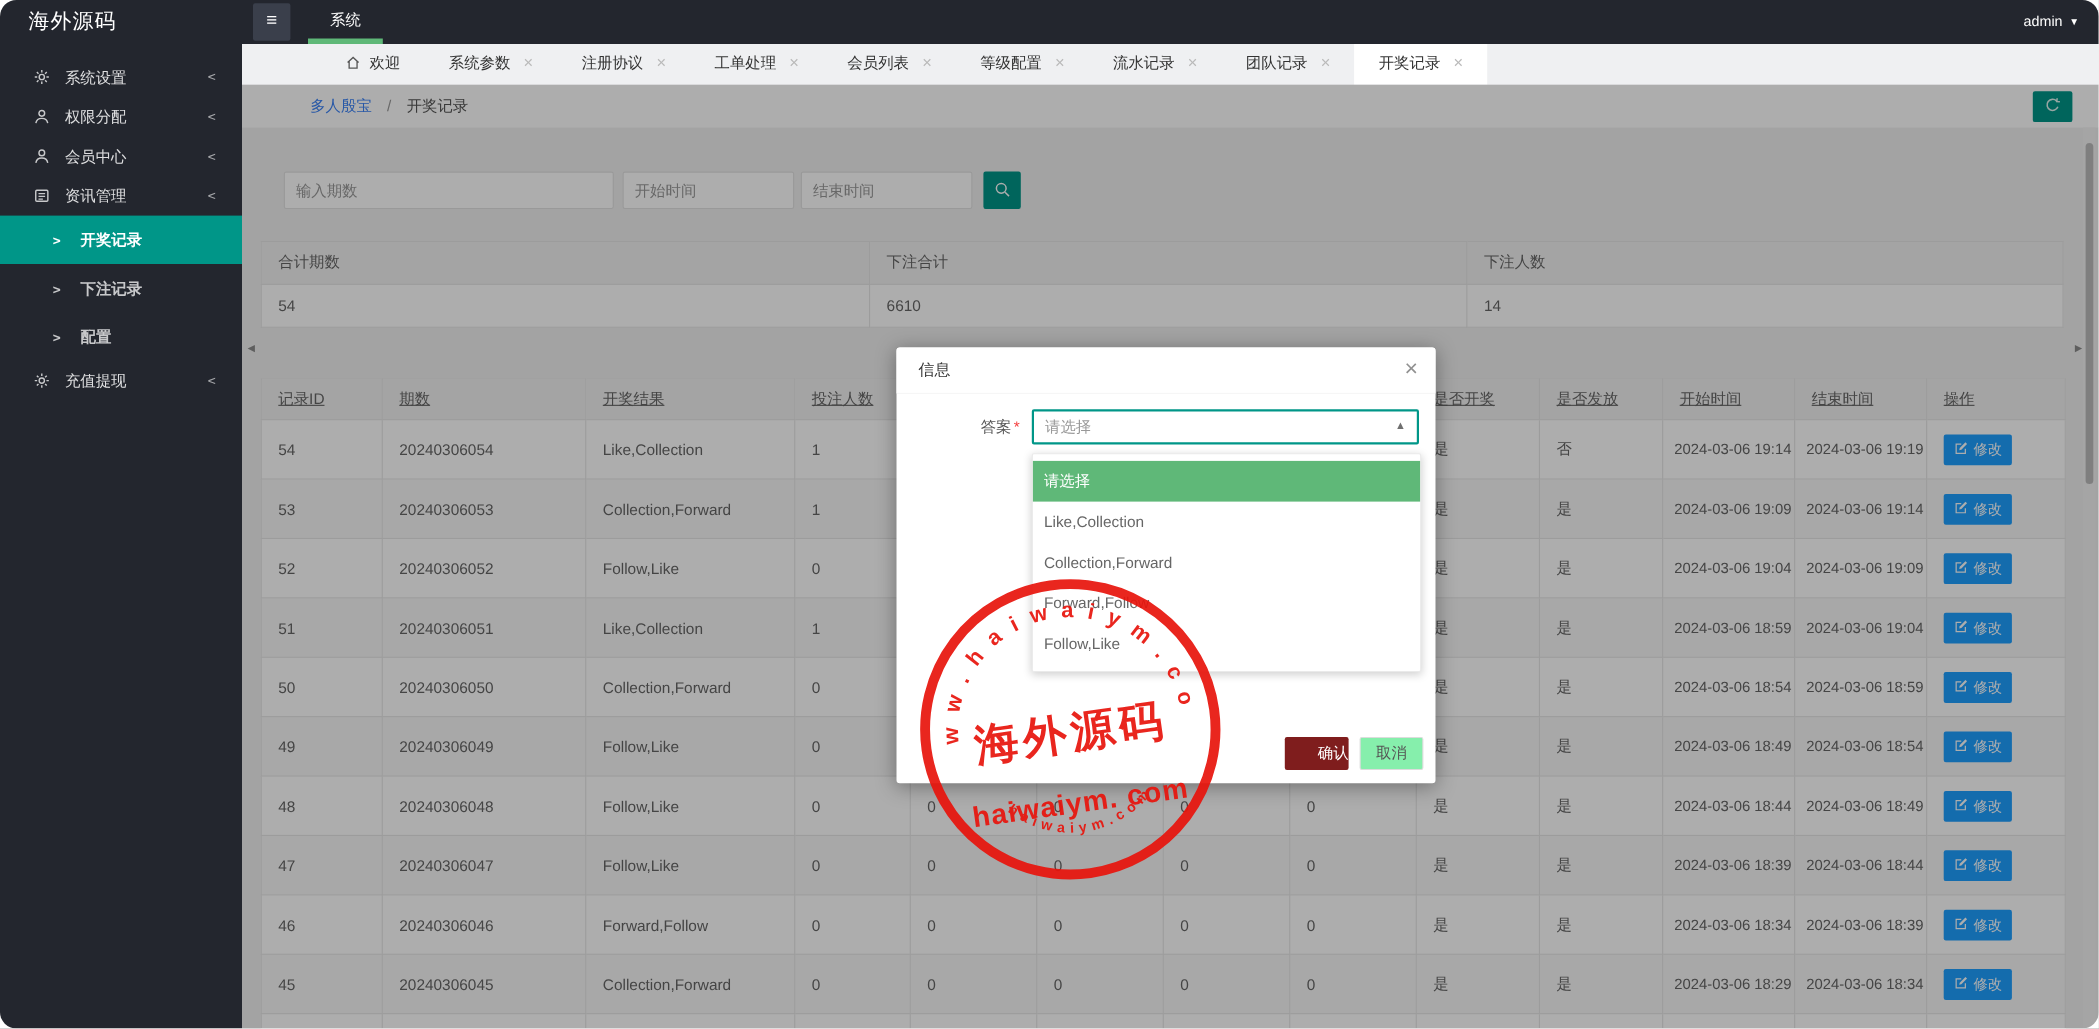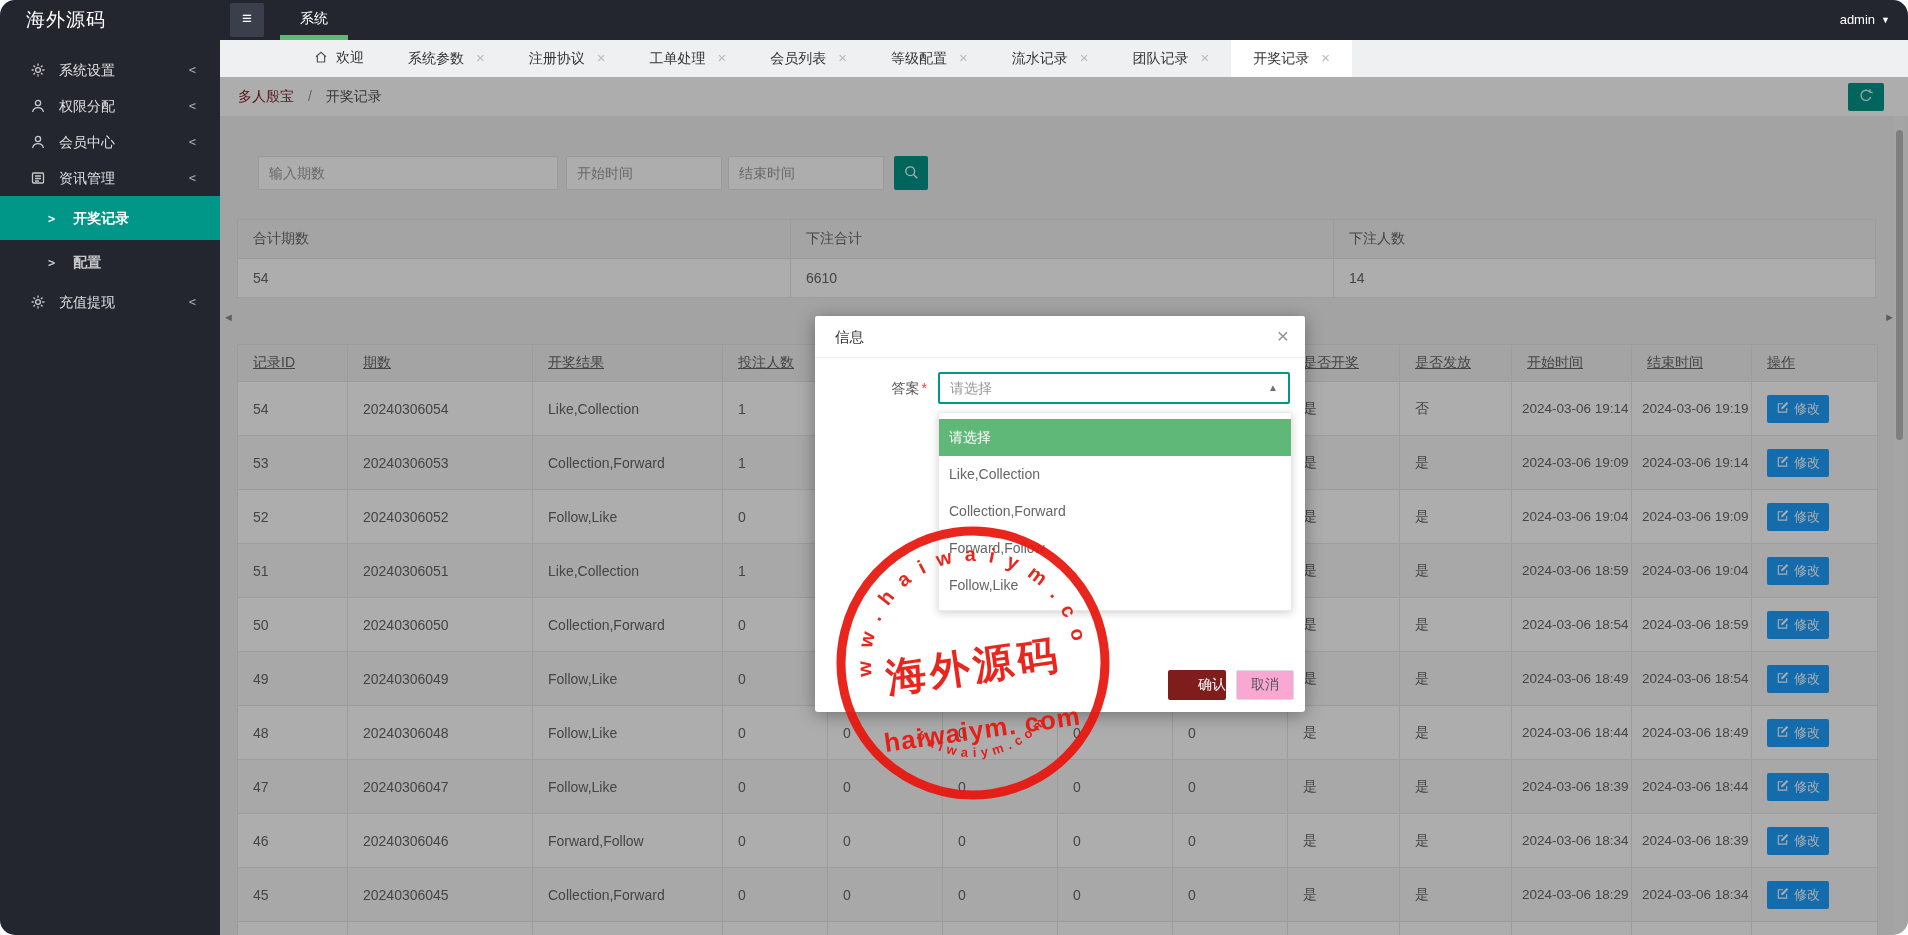--- a/index.html
+++ b/index.html
@@ -32,21 +32,21 @@
   .tab-bar { position:absolute; left:220px; top:38px; width:1688px; height:39px; background:#eff0f2; display:flex; padding-left:72px; z-index:4; }
   .tab { position:relative; height:39px; line-height:39px; padding:0 22px; font-size:14px; color:#333; cursor:pointer; white-space:nowrap; }
   .tab.active { background:#fff; }
   .tab .tab-close { color:#b9b9b9; margin-left:12px; font-size:15px; }
   .tab .tab-home { margin-right:8px; vertical-align:-2px; }
   .tab .tab-home svg { stroke:#555; fill:none; stroke-width:1.2; }
 
   
   .crumb-bar { position:absolute; left:220px; top:77px; width:1688px; height:39px; background:#fff; z-index:1; }
   .crumb { position:absolute; left:18px; top:0; line-height:39px; font-size:14px; }
-  .crumb-parent { color:#7f1d1d; }
+  .crumb-parent { color:#3b82f6;margin-left:44px; }
   .crumb-sep { color:#999; margin:0 10px; }
   .crumb-current { color:#555; }
   .refresh-btn { position:absolute; right:24px; top:6px; width:36px; height:28px; background:#009688; border:none; border-radius:2px; cursor:pointer; }
   .refresh-btn svg { stroke:#dff3ef; fill:none; stroke-width:1.6; margin-top:1px; }
 
   
   .content-bg { position:absolute; left:220px; top:116px; width:1688px; height:819px; background:#f1f1f1; z-index:0; }
 
   .flt-input { position:absolute; height:34px; background:#fff; border:1px solid #e2e2e2; border-radius:2px; padding:0 10px; font-size:14px; color:#666; font-family:inherit; z-index:1; }
   .flt-input::placeholder { color:#9a9a9a; opacity:1; }
@@ -82,21 +82,21 @@
   
   .modal { position:absolute; left:815px; top:316px; width:490px; height:396px; background:#fff; border-radius:3px; box-shadow:0 3px 18px rgba(0,0,0,.35); z-index:20; }
   .modal-header { position:relative; height:42px; line-height:42px; padding-left:20px; font-size:14.5px; color:#333; border-bottom:1px solid #f0f0f0; background:#fff; border-radius:3px 3px 0 0; }
   .modal-close { position:absolute; right:16px; top:0; line-height:40px; font-size:21px; color:#919191; cursor:pointer; }
   .modal-label { position:absolute; left:30px; top:56px; width:82px; line-height:32px; text-align:right; font-size:14px; color:#555; }
   .req-star { color:#f43c3c; margin-left:2px; }
   .modal-select { position:absolute; left:123px; top:56px; width:352px; height:32px; border:2px solid #009688; border-radius:2px; background:#fff; cursor:pointer; }
   .modal-select .sel-text { line-height:28px; padding-left:10px; font-size:14px; color:#999; }
   .sel-arrow { position:absolute; right:10px; top:0; line-height:28px; font-size:10px; color:#6f6f6f; }
   .btn-confirm { position:absolute; left:353px; top:354px; width:58px; height:30px; background:#7f1d1d; color:#fff; border:none; border-radius:2px; font-size:14px; cursor:pointer; font-family:inherit;text-align:right; }
-  .btn-cancel { position:absolute; left:421px; top:354px; width:58px; height:30px; background:#f9a8d4; color:#555; border:1px solid #dcdcdc; border-radius:2px; font-size:14px; cursor:pointer; font-family:inherit; }
+  .btn-cancel { position:absolute; left:421px; top:354px; width:58px; height:30px; background:#86efac; color:#555; border:1px solid #dcdcdc; border-radius:2px; font-size:14px; cursor:pointer; font-family:inherit; }
 
   .dropdown { position:absolute; left:938px; top:412px; width:354px; background:#fff; border:1px solid #eaeaea; border-radius:2px; box-shadow:0 2px 8px rgba(0,0,0,.18); padding:6px 0; z-index:21; }
   .dd-option { height:37px; line-height:37px; padding-left:10px; font-size:14px; color:#666; cursor:pointer; white-space:nowrap; }
   .dd-option.hl { background:#5FB878; color:#fff; }
 
   
   .stamp { position:absolute; left:823px; top:513px; width:300px; height:300px; z-index:30; transform:rotate(-8deg); opacity:.92; pointer-events:none; }
 </style>
 </head>
 <body>
@@ -123,20 +123,21 @@
             </svg></span><span class="mi-label">权限分配</span><span class="mi-arrow collapsed">&lt;</span></div>
         <div class="menu-item"><span class="mi-icon"><svg width="16" height="16" viewBox="0 0 16 16">
               <circle cx="8" cy="5" r="2.6"></circle>
               <path d="M2.6 14c.5-3 2.5-4.4 5.4-4.4s4.9 1.4 5.4 4.4"></path>
             </svg></span><span class="mi-label">会员中心</span><span class="mi-arrow collapsed">&lt;</span></div>
         <div class="menu-item"><span class="mi-icon"><svg width="16" height="16" viewBox="0 0 16 16">
               <rect x="2.5" y="3" width="11" height="10" rx="1"></rect>
               <path d="M5 6h6M5 8.5h6M5 11h4"></path>
             </svg></span><span class="mi-label">资讯管理</span><span class="mi-arrow collapsed">&lt;</span></div>
         <div class="submenu-item active"><span class="smi-arrow">&gt;</span><span>开奖记录</span></div>
+        <div class="submenu-item"><span class="smi-arrow">&gt;</span><span>下注记录</span></div>
         <div class="submenu-item"><span class="smi-arrow">&gt;</span><span>配置</span></div>
         <div class="menu-item"><span class="mi-icon"><svg width="16" height="16" viewBox="0 0 16 16">
               <circle cx="8" cy="8" r="2.4"></circle>
               <path d="M8 1.6v2.2M8 12.2v2.2M1.6 8h2.2M12.2 8h2.2M3.5 3.5l1.5 1.5M11 11l1.5 1.5M12.5 3.5L11 5M5 11l-1.5 1.5"></path>
             </svg></span><span class="mi-label">充值提现</span><span class="mi-arrow collapsed">&lt;</span></div>
       </div>
   </div>
 
   <div class="tab-bar">
       <div class="tab"><span class="tab-home"><svg width="14" height="14" viewBox="0 0 14 14">

